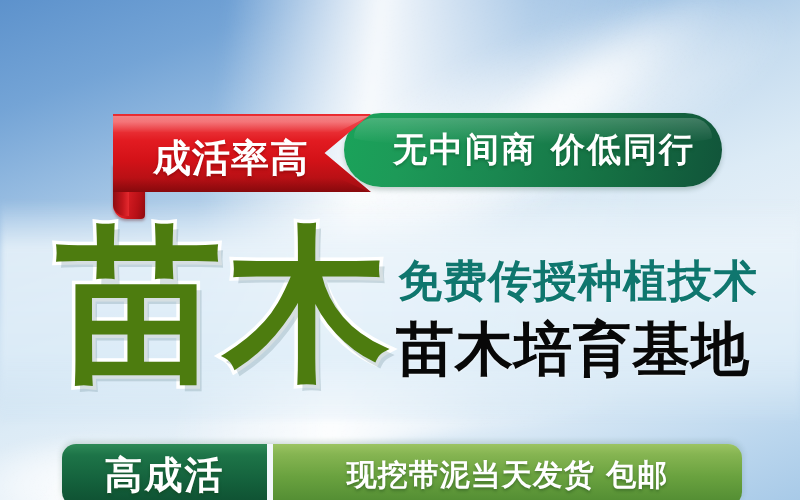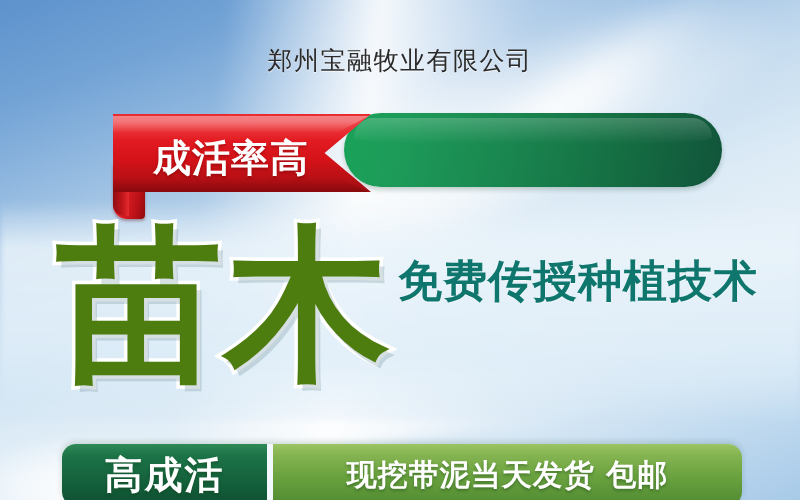--- a/index.html
+++ b/index.html
@@ -323,40 +323,41 @@
 
   <div class="sky-base"></div>
   <div class="sky-glow"></div>
   <div class="cloud-wisp-a"></div>
   <div class="cloud-wisp-b"></div>
   <div class="cloud-wisp-c"></div>
   <div class="sky-lowband"></div>
   <div class="cloud-bottom-left"></div>
   <div class="cloud-bottom-left2"></div>
 
-  <div class="company-name">郑州宝融牧业有限公司</div>
 
   <div class="ribbon-row">
 
     <div class="green-pill">
       <div class="green-pill-gloss"></div>
+      <div class="green-pill-text">无中间商 价低同行</div>
     </div>
 
     <div class="ribbon-tail"></div>
     <div class="ribbon-tail-fold"></div>
 
     <div class="red-ribbon"></div>
     <div class="red-ribbon-hi"></div>
     <div class="red-ribbon-lo"></div>
     <div class="red-ribbon-text">成活率高</div>
   </div>
 
   <div class="big-green">苗木</div>
 
   <div class="sub-line">免费传授种植技术</div>
+  <div class="main-line">苗木培育基地</div>
 
   <div class="bottom-bar">
     <div class="bottom-left-seg">
       <span class="bottom-text">高成活</span>
     </div>
     <div class="bottom-divider"></div>
     <div class="bottom-right-seg">
       <span class="bottom-text wide">现挖带泥当天发货 包邮</span>
     </div>
   </div>

